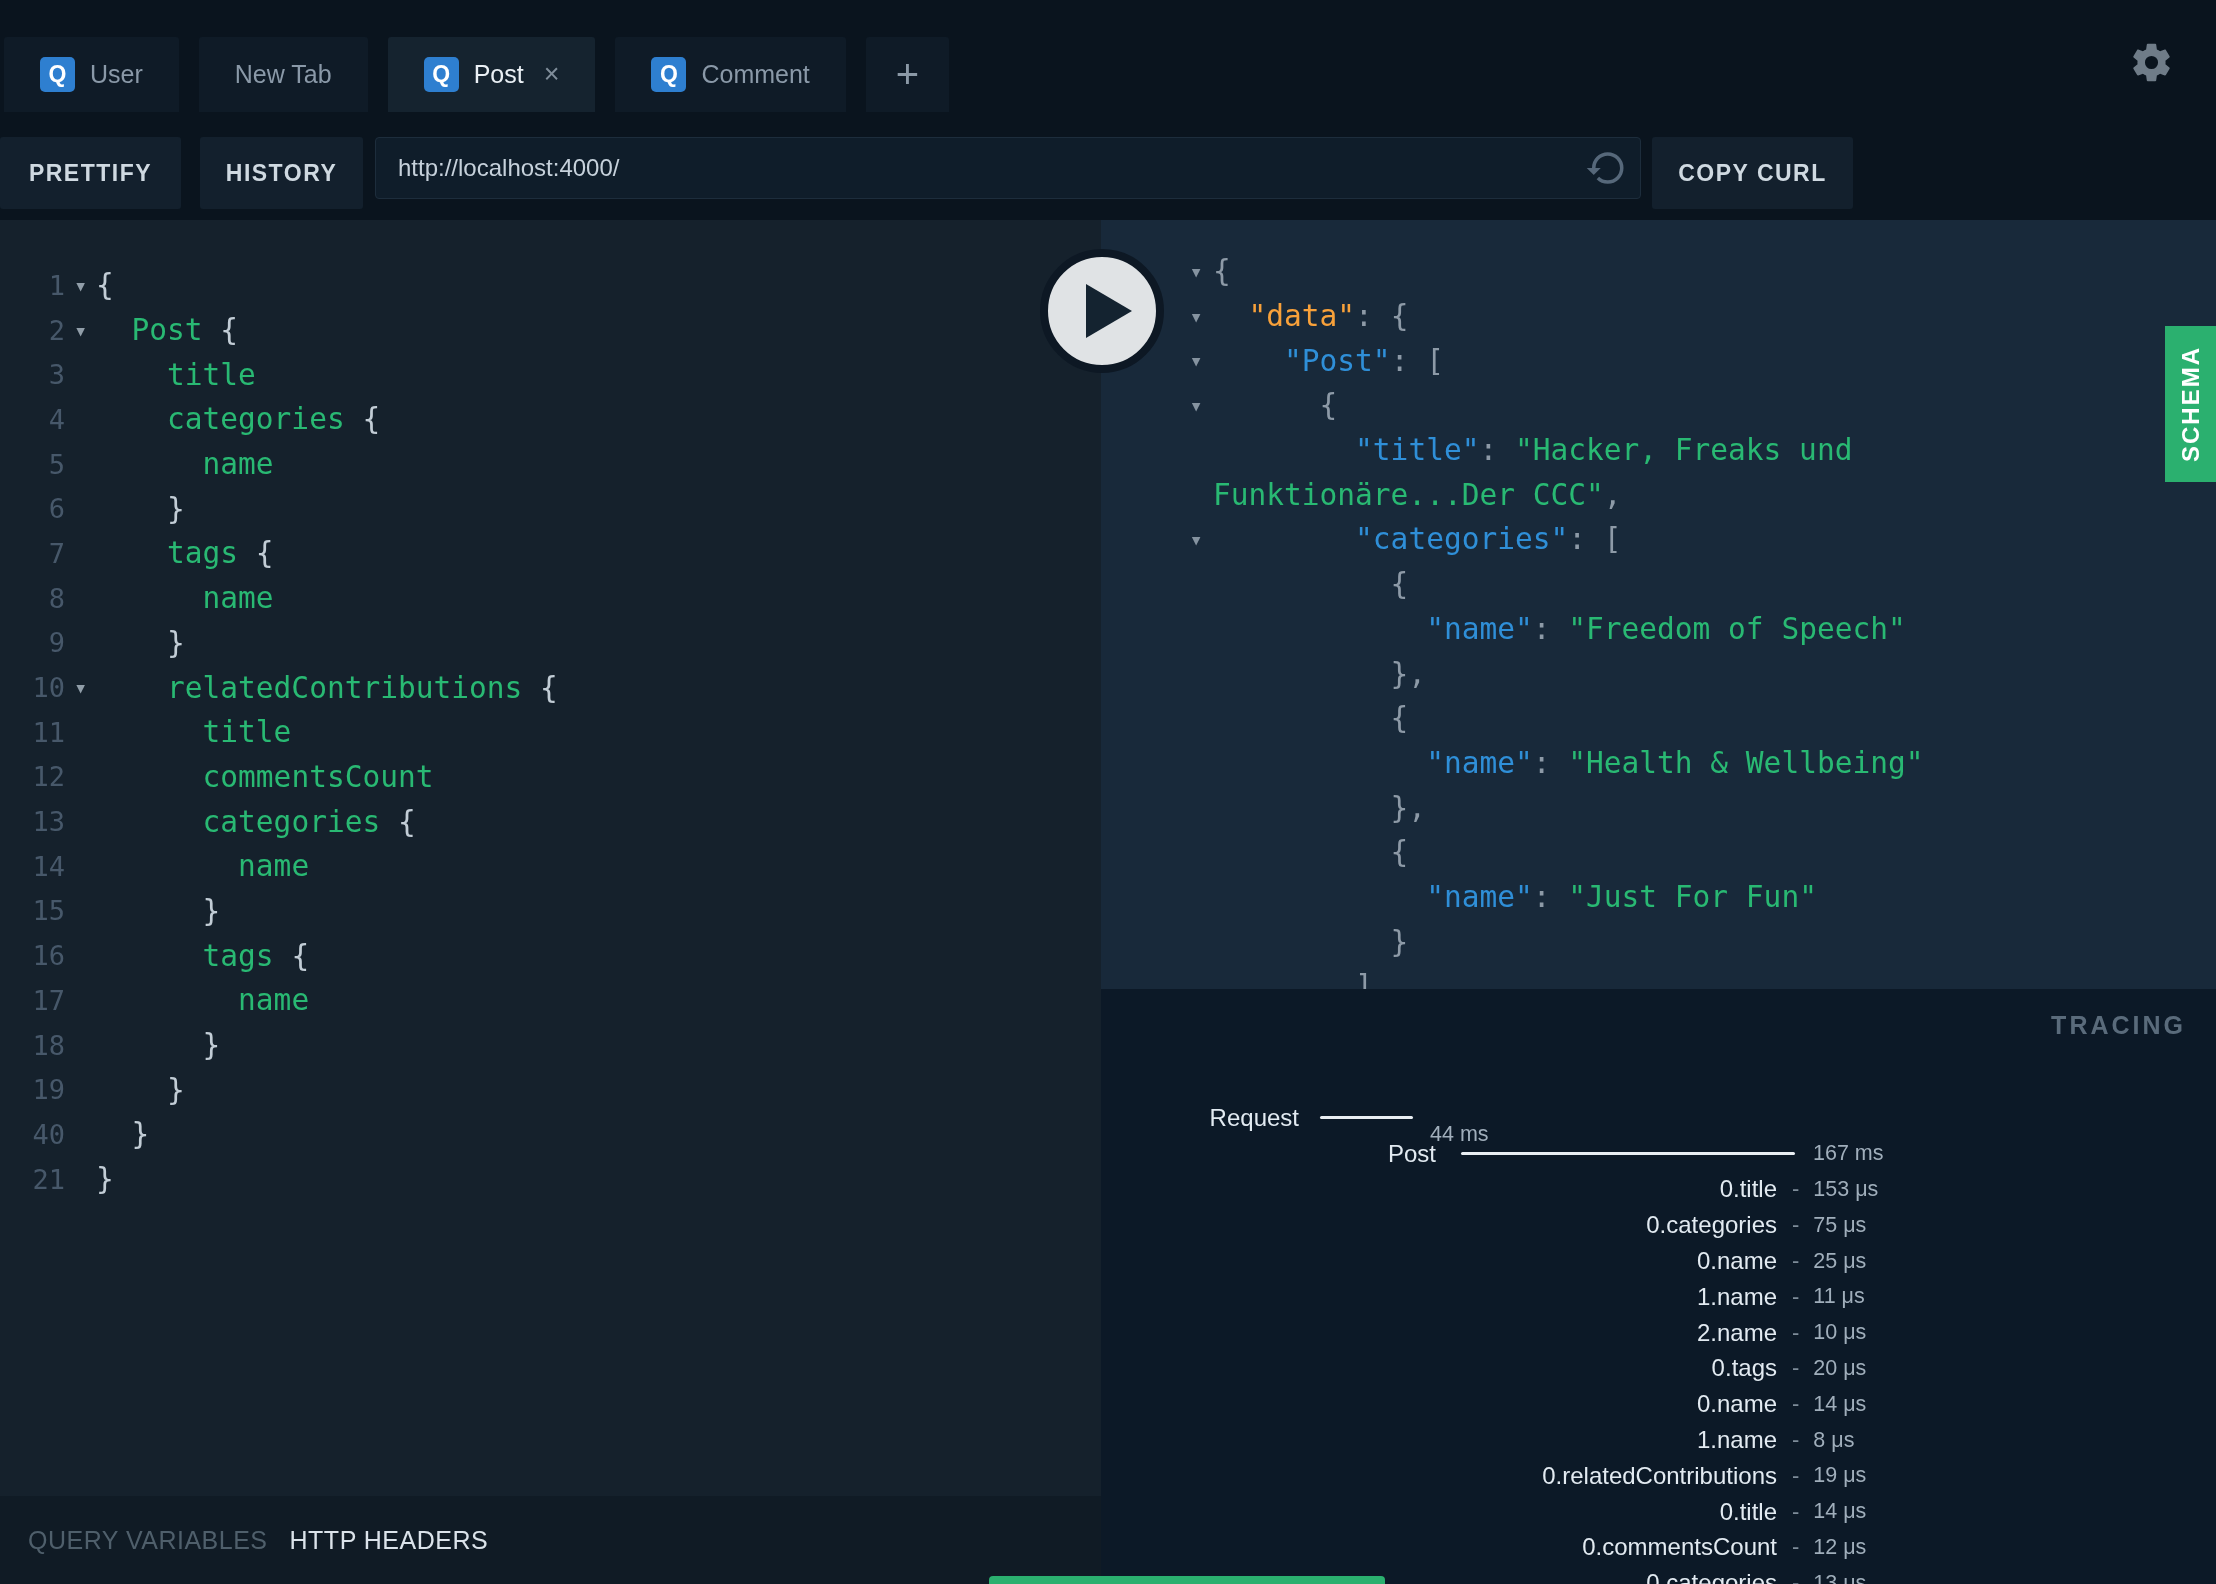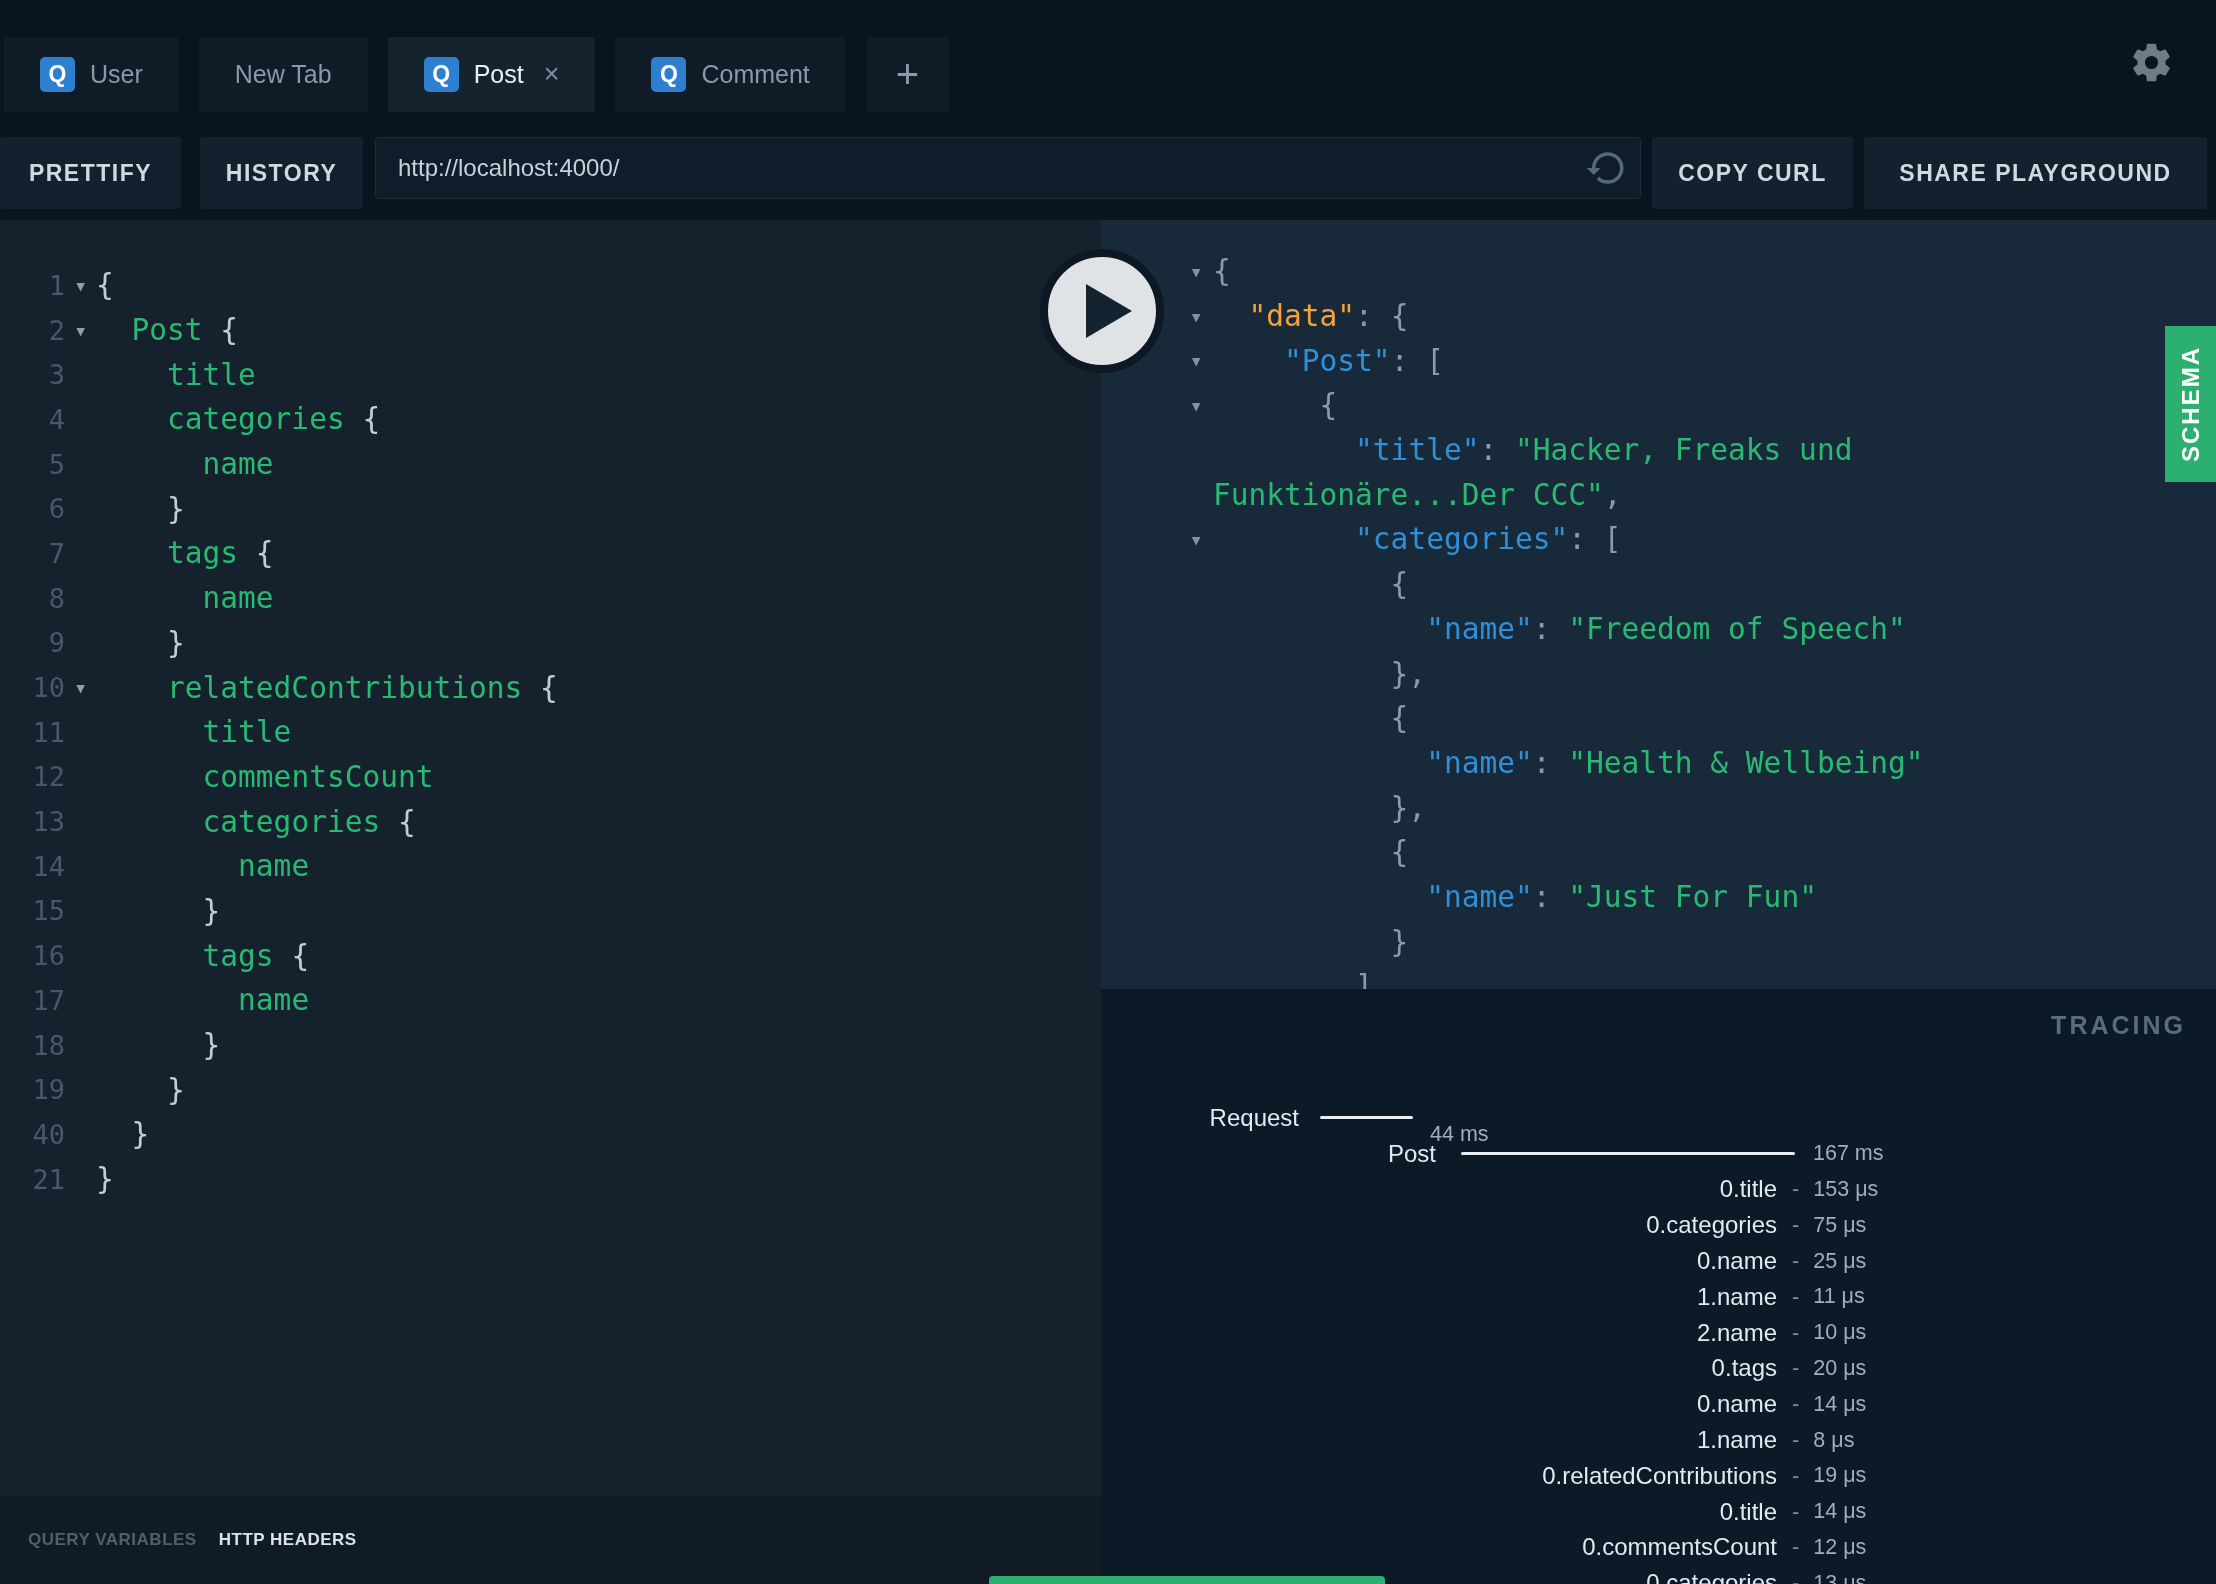--- a/index.html
+++ b/index.html
@@ -60,21 +60,21 @@
   .editor-lines{position:absolute;left:0;top:43px;right:0;}
   .ed-line{display:flex;align-items:center;height:44.7px;font-family:"DejaVu Sans Mono",monospace;font-size:29.5px;}
   .ed-num{width:65px;text-align:right;color:#47586a;font-size:27px;flex:none;}
   .ed-arrow{width:31px;text-align:center;color:#919ea9;font-size:22px;flex:none;}
   .code{white-space:pre;}
 
   .vars-bar{
     position:absolute;left:0;top:1496px;width:1101px;height:88px;background:#101b25;
     display:flex;align-items:center;padding-left:28px;box-sizing:border-box;
   }
-  .vars-label{font-size:17px;font-weight:700;letter-spacing:0.5px;}
+  .vars-label{font-size:25px;font-weight:400;letter-spacing:0.5px;}
   .vars-label.dim{color:#4f5f6b;}
   .vars-label.lit{color:#dbe3ea;margin-left:22px;}
 
   .response-pane{position:absolute;left:1101px;top:220px;width:1115px;height:769px;background:#18293a;overflow:hidden;}
   .resp-lines{position:absolute;left:0;top:29px;right:0;}
   .resp-line{position:relative;display:flex;align-items:center;height:44.7px;font-family:"DejaVu Sans Mono",monospace;font-size:29.5px;}
   .resp-arrow{position:absolute;left:82px;width:26px;text-align:center;color:#8593a0;font-size:22px;}
   .resp-code{white-space:pre;margin-left:112px;}
 
   
@@ -157,21 +157,20 @@
   <div class="tb-btn btn-history" data-interactable="true">HISTORY</div>
   <div class="url-wrap" data-interactable="false">
     <input class="url-input" data-interactable="true" readonly="" value="http://localhost:4000/" style="">
     <div class="reload" data-interactable="true">
       <svg viewBox="0 0 24 24">
           <path d="M13,3A9,9 0 0,0 4,12H1L4.89,15.89L4.96,16.03L9,12H6A7,7 0 0,1 13,5A7,7 0 0,1 20,12A7,7 0 0,1 13,19C11.07,19 9.32,18.21 8.06,16.94L6.64,18.36C8.27,20 10.5,21 13,21A9,9 0 0,0 22,12A9,9 0 0,0 13,3Z"></path>
         </svg>
     </div>
   </div>
   <div class="tb-btn btn-copy" data-interactable="true">COPY CURL</div>
-  <div class="tb-btn btn-share" data-interactable="true">SHARE PLAYGROUND</div>
 </div>
 
 <div class="editor-pane" data-interactable="true">
   <div class="editor-lines" data-interactable="false">
       <div class="ed-line" data-interactable="false">
         <span class="ed-num" data-interactable="false">1</span>
         <span class="ed-arrow" data-interactable="true">▾</span>
         <span class="code"><span class="tk-p">{</span></span>
       </div>
       <div class="ed-line" data-interactable="false">

